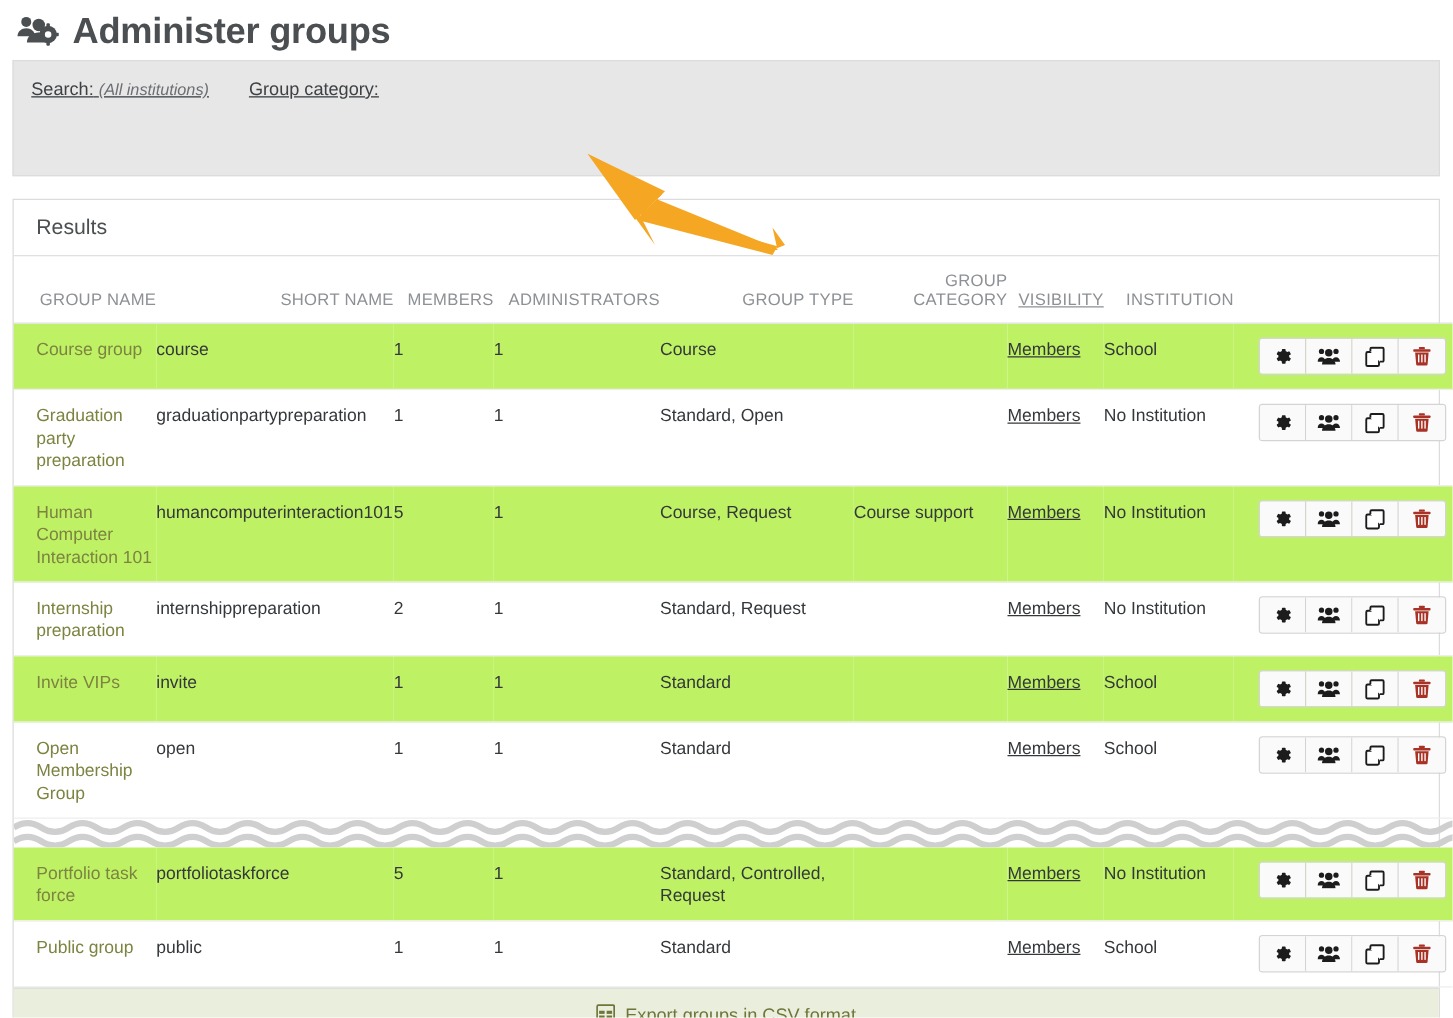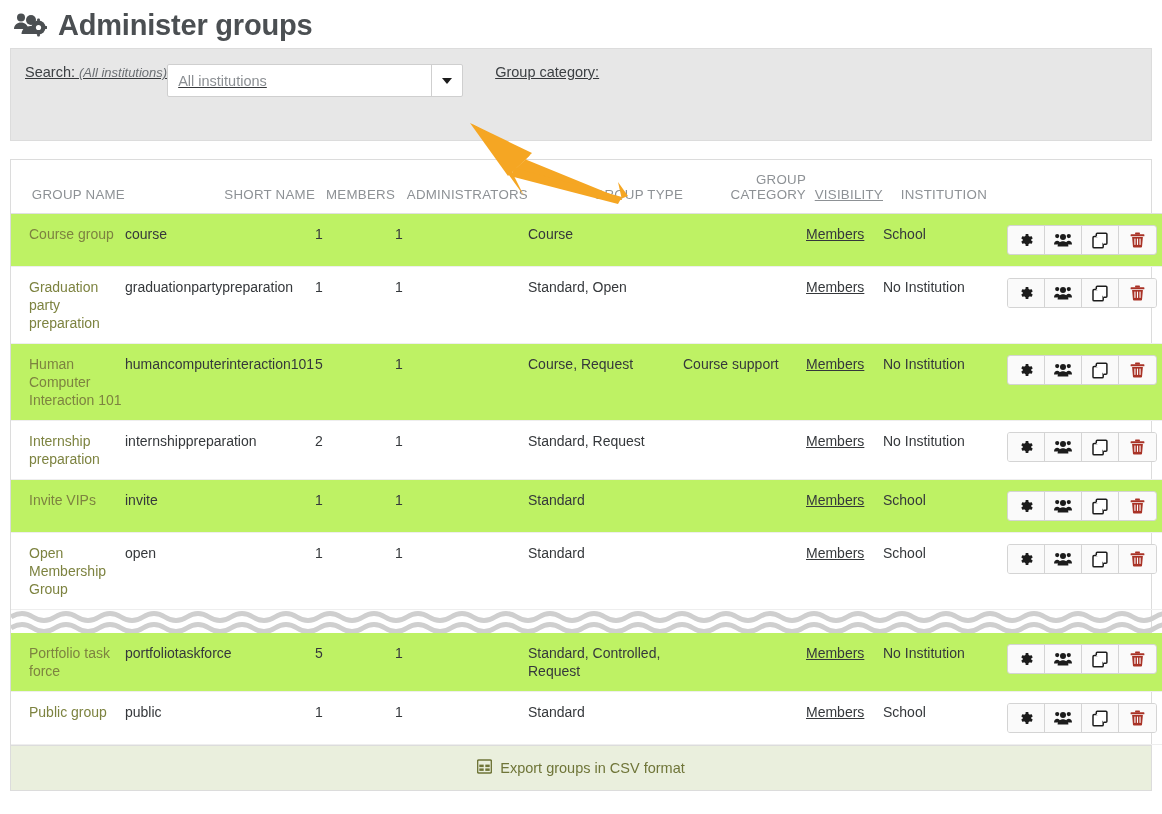--- a/index.html
+++ b/index.html
@@ -223,35 +223,30 @@
   <span class="page-title">Administer groups</span>
 </div>
 
 <div class="search-panel">
 
   <div class="field-block">
     <div class="field-label">
       <span>Search:</span>
       <span class="muted-italic">(All institutions)</span>
     </div>
-    <div class="institution-select">
-      <span class="value">All institutions</span>
-      <span class="arrow-box">
-        <span class="caret"></span>
-      </span>
-    </div>
   </div>
 
   <div class="field-block category-col">
     <div class="field-label">Group category:</div>
   </div>
 
 </div>
 
 <div class="results-card">
+  <div class="results-head">Results</div>
 
   <table class="groups">
     <thead>
       <tr>
         <th class="c-name">GROUP NAME</th>
         <th class="c-short">SHORT NAME</th>
         <th class="c-mem">MEMBERS</th>
         <th class="c-admin">ADMINISTRATORS</th>
         <th class="c-type">GROUP TYPE</th>
         <th class="c-cat">GROUP CATEGORY</th>

